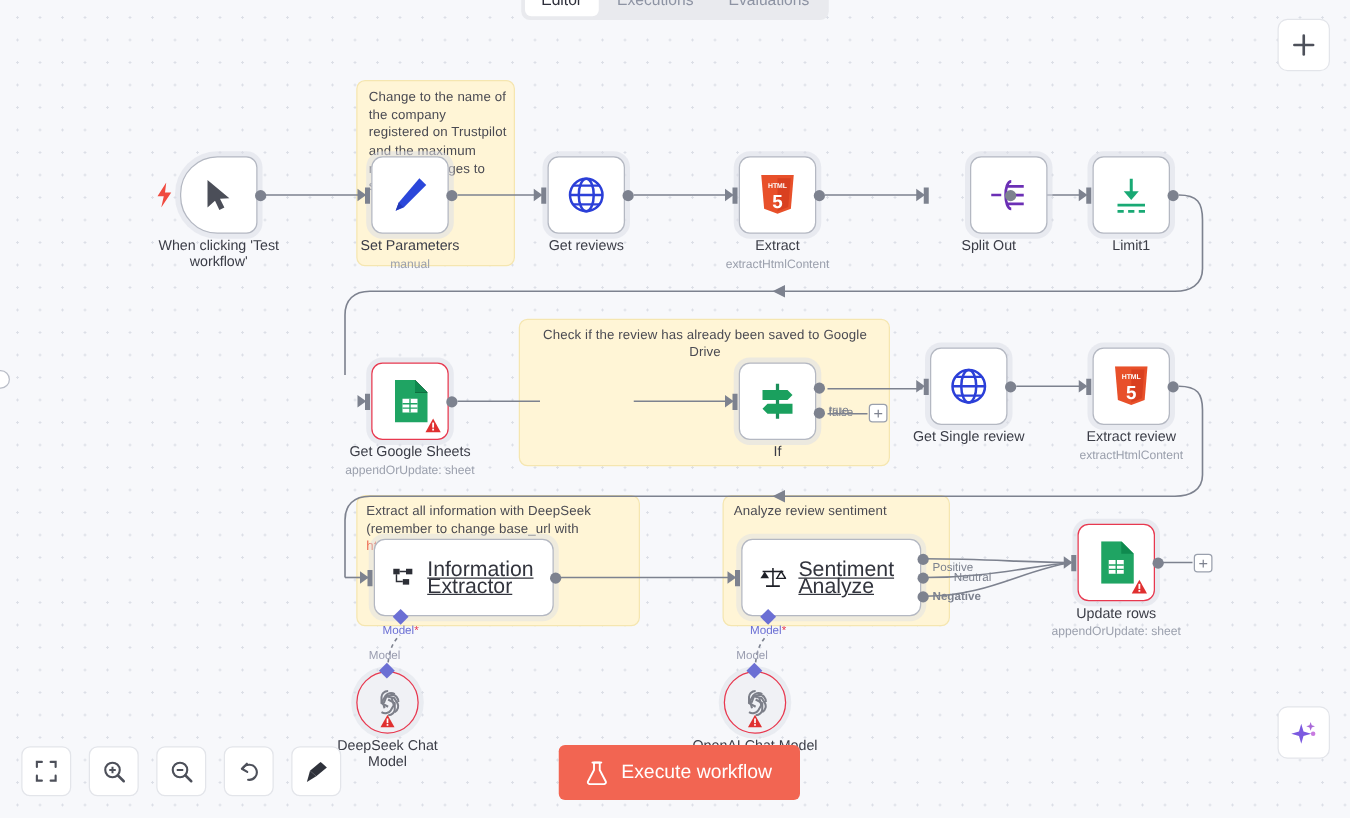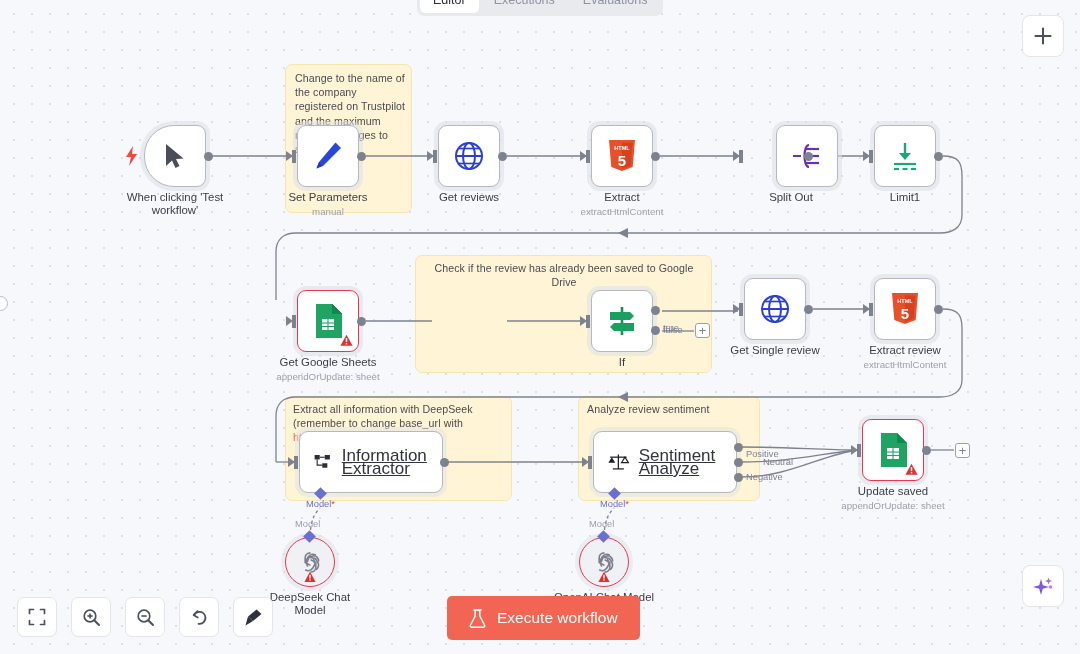--- a/index.html
+++ b/index.html
@@ -389,42 +389,42 @@
       </svg>
       <div class="wlabel">Sentiment Analyze</div>
     </div>
     <div class="bar-in" style="left:-5px;top:25px;"></div>
     <div class="arrow-in" style="left:-11px;top:26px;"></div>
     <div class="dot-out" style="left:141px;top:12px;"></div>
     <div class="branch-lbl" style="left:153px;top:18px;text-align:center;">Positive</div>
     <div class="dot-out" style="left:141px;top:27px;"></div>
     <div class="branch-lbl" style="left:170px;top:26px;">Neutral</div>
     <div class="dot-out" style="left:141px;top:42px;"></div>
-    <div class="branch-lbl" style="left:153px;top:41px;">Negative</div>
+    <div class="branch-lbl" style="left:153px;top:41px;font-weight:bold;">Negative</div>
     <div class="diamond" style="left:17px;top:58px;"></div>
     <div class="model-lbl" style="left:7px;top:68px;"><span>Model</span><span class="model-req">*</span></div>
   </div>
 
   <div class="node" style="left:862px;top:419px;">
     <div class="nbox err">
       <svg width="30" height="34" viewBox="0 0 30 34">
         <path d="M3 0 L19 0 L29 10 L29 34 L3 34 Z" fill="#1fa463"></path>
         <path d="M19 0 L29 10 L19 10 Z" fill="#0f8a4f"></path>
         <rect x="9" y="15" width="12" height="11" fill="#fff"></rect>
         <line x1="9" y1="19" x2="21" y2="19" stroke="#1fa463" stroke-width="1.1"></line>
         <line x1="9" y1="22.5" x2="21" y2="22.5" stroke="#1fa463" stroke-width="1.1"></line>
         <line x1="15" y1="15" x2="15" y2="26" stroke="#1fa463" stroke-width="1.1"></line>
       </svg>
       <svg class="warn" viewBox="0 0 16 16">
         <path d="M8 1 L15.5 14.5 L0.5 14.5 Z" fill="#e03030"></path>
         <rect x="7.1" y="5" width="1.8" height="5" fill="#fff"></rect>
         <rect x="7.1" y="11" width="1.8" height="1.8" fill="#fff"></rect>
       </svg>
     </div>
-    <div class="nlabel">Update saved</div>
+    <div class="nlabel">Update rows</div>
     <div class="nsub" style="top:81px;">appendOrUpdate: sheet</div>
     <div class="bar-in" style="left:-5px;top:25px;"></div>
     <div class="arrow-in" style="left:-11px;top:26px;"></div>
     <div class="dot-out" style="left:60px;top:27px;"></div>
   </div>
   <div class="plus-stub" style="left:955px;top:443px;">+</div>
 
   <div class="node" style="left:285px;top:537px;">
     <div class="rbox">
       <svg width="27" height="27" viewBox="0 0 28 28">

